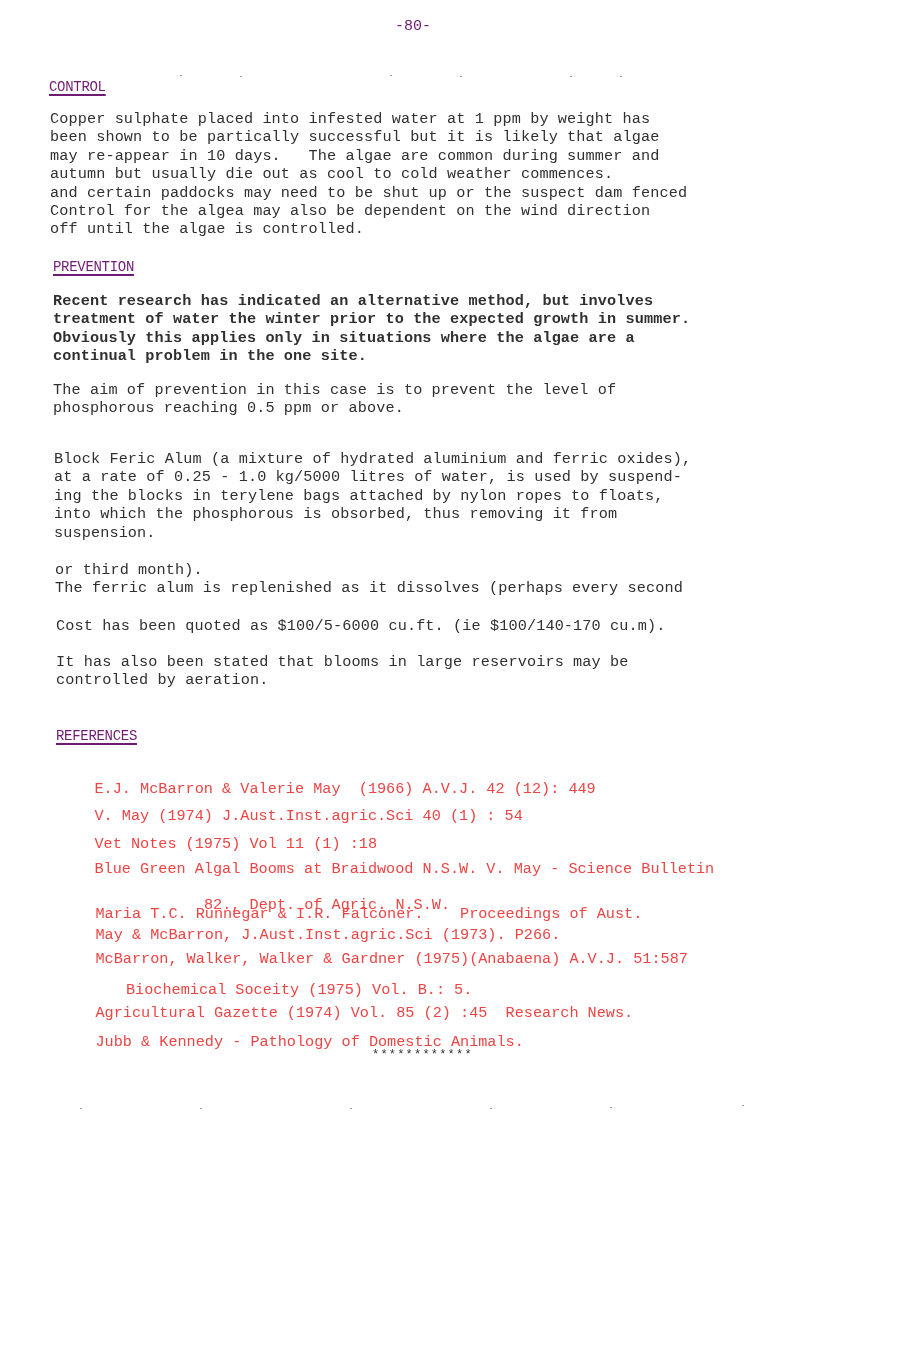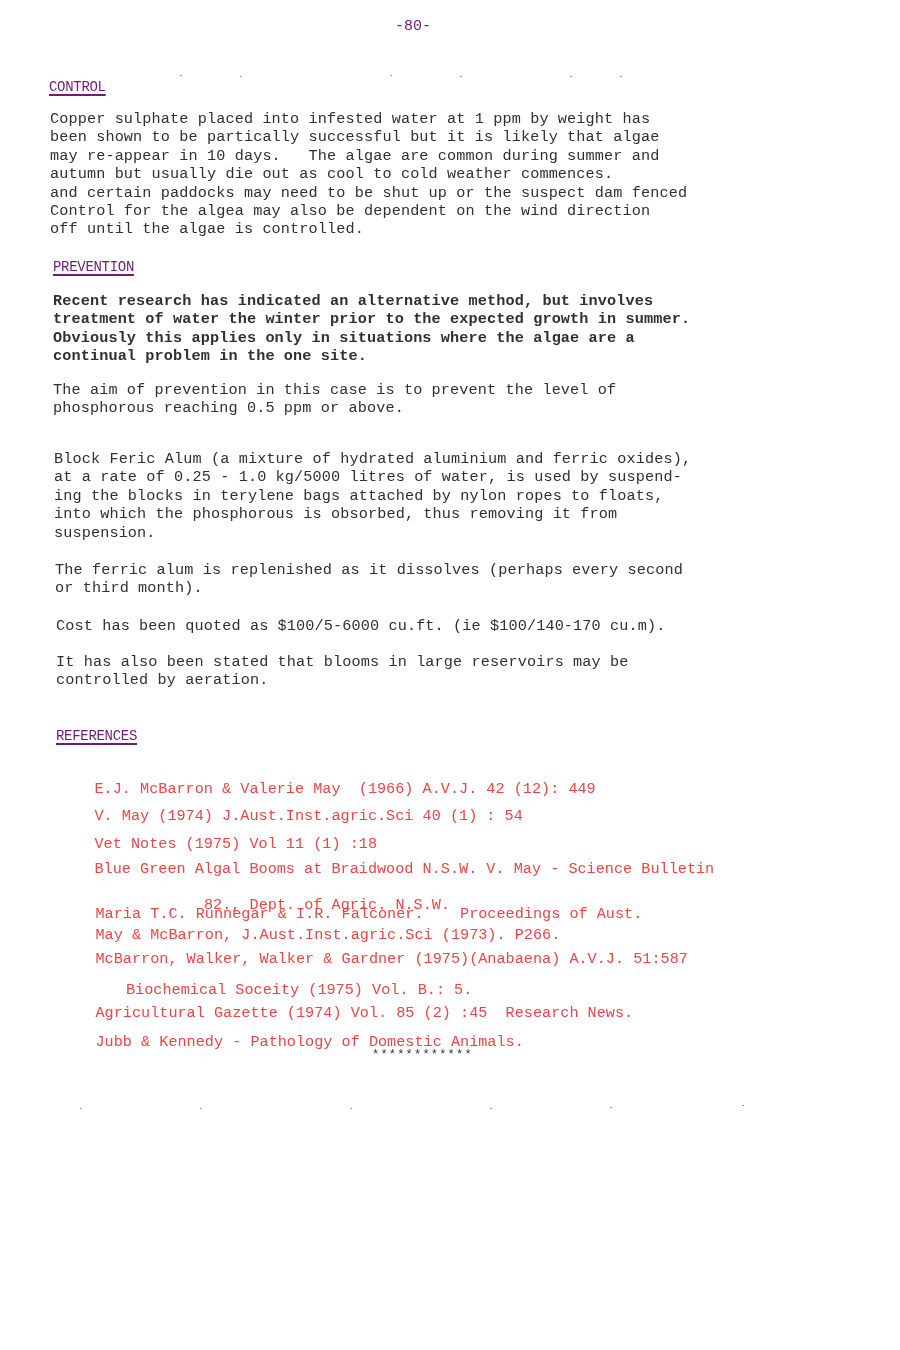--- a/index.html
+++ b/index.html
@@ -107,22 +107,22 @@
 
   <div class="para" style="top:435px; left:54px;margin-top:15px;">
     <span class="l">Block Feric Alum (a mixture of hydrated aluminium and ferric oxides),</span>
     <span class="l">at a rate of 0.25 - 1.0 kg/5000 litres of water, is used by suspend-</span>
     <span class="l">ing the blocks in terylene bags attached by nylon ropes to floats,</span>
     <span class="l">into which the phosphorous is obsorbed, thus removing it from</span>
     <span class="l">suspension.</span>
   </div>
 
   <div class="para" style="top:561px; left:55px;">
+    <span class="l">or third month).</span>
     <span class="l">The ferric alum is replenished as it dissolves (perhaps every second</span>
-    <span class="l">or third month).</span>
   </div>
 
   <div class="para" style="top:617px; left:56px;">
     <span class="l">Cost has been quoted as $100/5-6000 cu.ft. (ie $100/140-170 cu.m).</span>
   </div>
 
   <div class="para" style="top:653px; left:56px;">
     <span class="l">It has also been stated that blooms in large reservoirs may be</span>
     <span class="l">controlled by aeration.</span>
   </div>

